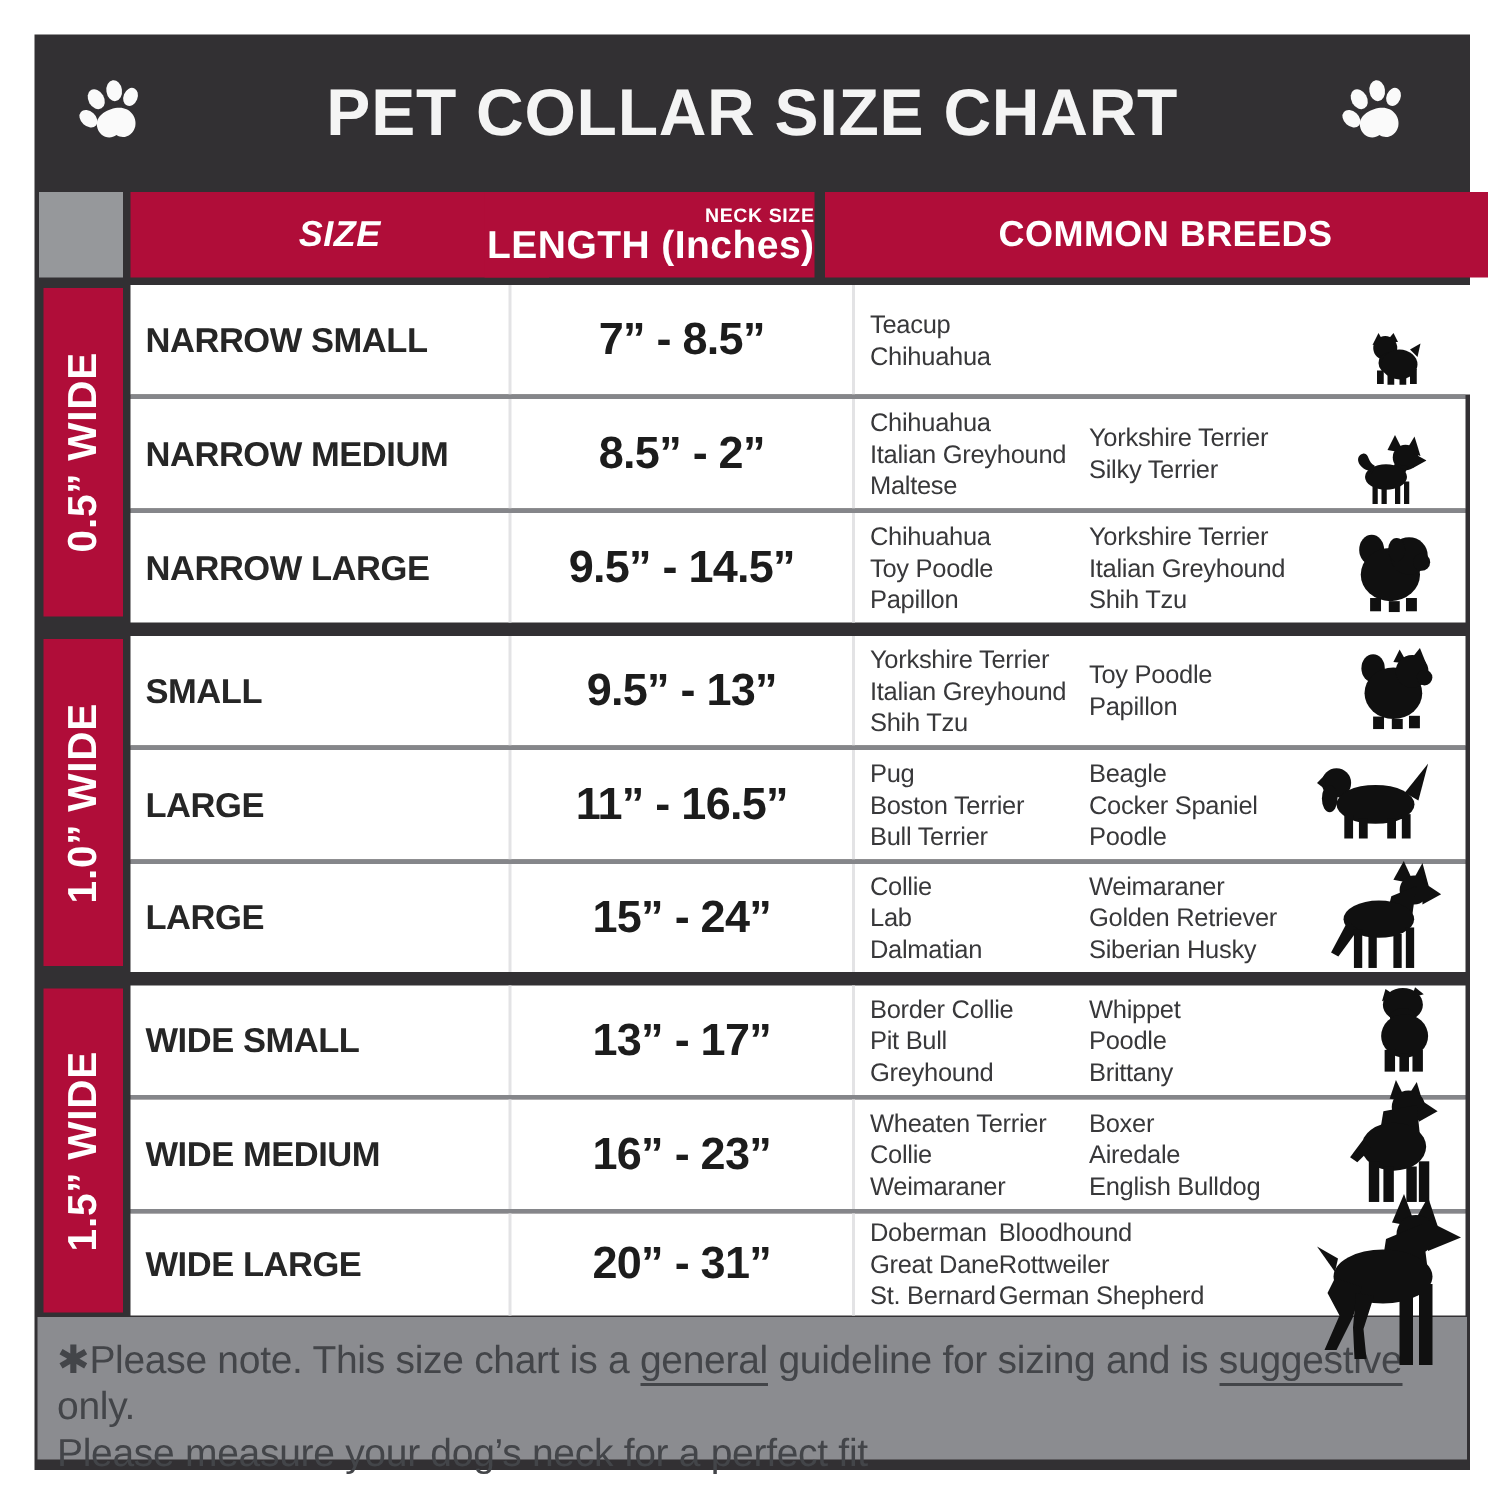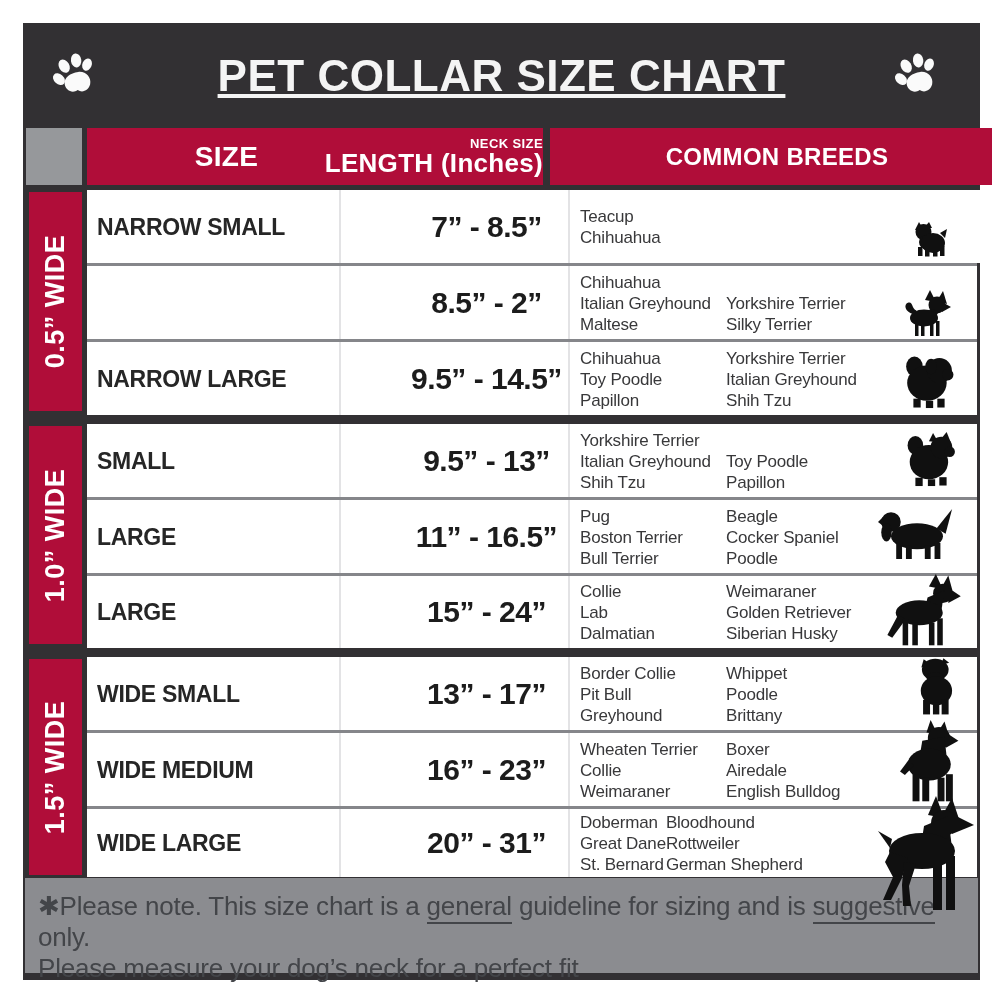--- a/index.html
+++ b/index.html
@@ -3,50 +3,50 @@
 <meta charset="utf-8">
 <style>
   html,body{margin:0;padding:0;background:#ffffff;}
   body{font-family:"Liberation Sans","DejaVu Sans",sans-serif;}
   #page{position:relative;width:1000px;height:1000px;background:#fff;overflow:hidden;}
   #board{position:absolute;left:23px;top:23px;width:957px;height:957px;background:#323033;}
 
   
   .titlebar{position:absolute;left:0;top:0;width:957px;height:105px;}
   .title{position:absolute;left:0;top:0;width:100%;height:105px;line-height:105px;
-         text-align:center;color:#f4f4f4;font-weight:bold;font-size:44px;letter-spacing:.5px;text-decoration:underline;}
+         text-align:center;color:#f4f4f4;font-weight:bold;font-size:44px;letter-spacing:.5px;}
   .paw{position:absolute;width:52px;height:52px;top:26px;}
   .paw.left{left:24px;} .paw.right{left:866px;}
 
   
   .hcell{position:absolute;top:105px;height:57px;background:#b00d39;color:#fff;
          display:flex;flex-direction:column;align-items:center;justify-content:center;
          font-weight:bold;letter-spacing:.3px;}
-  .hsize{left:64px;width:279px;font-size:28px;}
+  .hsize{left:64px;width:279px;font-size:24px;font-style:italic;}
   .hlen{left:300px;width:220px;font-size:26px;line-height:1.02;align-items:flex-end;}
   .hlen .small{font-size:13px;font-weight:bold;letter-spacing:.4px;}
   .hbreeds{left:527px;width:430px;font-size:24px;padding-left:12px;}
   .graysq{position:absolute;left:3px;top:105px;width:56px;height:57px;background:#96989b;}
 
   
   .wstrip{position:absolute;left:6px;width:53px;background:#b00d39;
           display:flex;align-items:center;justify-content:center;}
   .wstrip span{transform:rotate(-90deg);white-space:nowrap;color:#fff;font-weight:bold;
                font-size:27px;letter-spacing:.5px;}
 
   
   .row{position:absolute;left:64px;width:890px;background:#fff;}
   .vl{position:absolute;top:0;bottom:0;width:2px;background:#e3e3e5;}
   .vl1{left:252px;} .vl2{left:481px;}
   .c-size{position:absolute;left:10px;top:50%;transform:translateY(-50%);
           font-weight:bold;font-size:23px;color:#262626;letter-spacing:-.3px;white-space:nowrap;}
   .c-length{position:absolute;left:254px;width:227px;top:50%;transform:translateY(-50%);
-            text-align:center;font-weight:bold;font-size:30px;color:#1c1c1c;letter-spacing:-.5px;margin-left:32px;}
+            text-align:center;font-weight:bold;font-size:30px;color:#1c1c1c;letter-spacing:-.5px;}
   .bwrap{position:absolute;left:493px;top:50%;transform:translateY(-50%);
-         display:flex;align-items:flex-end;}
+         display:flex;align-items:center;}
   .bcol{white-space:pre-line;font-size:17px;line-height:21px;color:#38383a;letter-spacing:-.2px;}
   .bc1{width:146px;}
 
   .hsep{position:absolute;left:64px;width:890px;height:3px;background:#85868a;}
 
   
   .footer{position:absolute;left:2px;top:855px;width:953px;height:95px;background:#8b8c90;}
   .footnote{position:absolute;left:13px;top:13px;font-size:26px;line-height:31px;
             color:#434549;letter-spacing:-.2px;}
   .uline{border-bottom:2px solid #434549;padding-bottom:1px;}
@@ -111,20 +111,21 @@
     <div class="bwrap">
           <div class="bcol bc1">Teacup
 Chihuahua</div>
     <div class="bcol"></div>
         </div>
   </div>
   <div class="hsep" style="top:240px;"></div>
   <div class="row" style="top:243px;height:73px;">
     <div class="vl vl1"></div>
         <div class="vl vl2"></div>
+    <div class="c-size">NARROW MEDIUM</div>
     <div class="c-length">8.5” - 2”</div>
     <div class="bwrap">
           <div class="bcol bc1">Chihuahua
 Italian Greyhound
 Maltese</div>
     <div class="bcol">Yorkshire Terrier
 Silky Terrier</div>
         </div>
   </div>
   <div class="hsep" style="top:316px;"></div>

